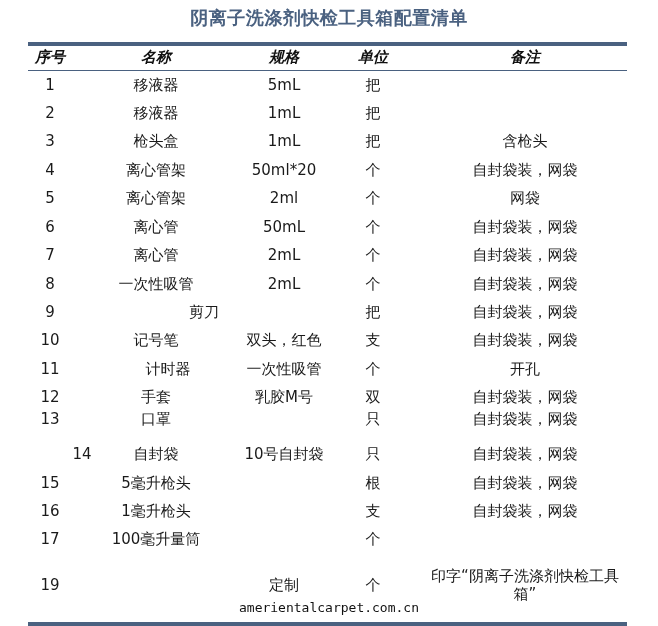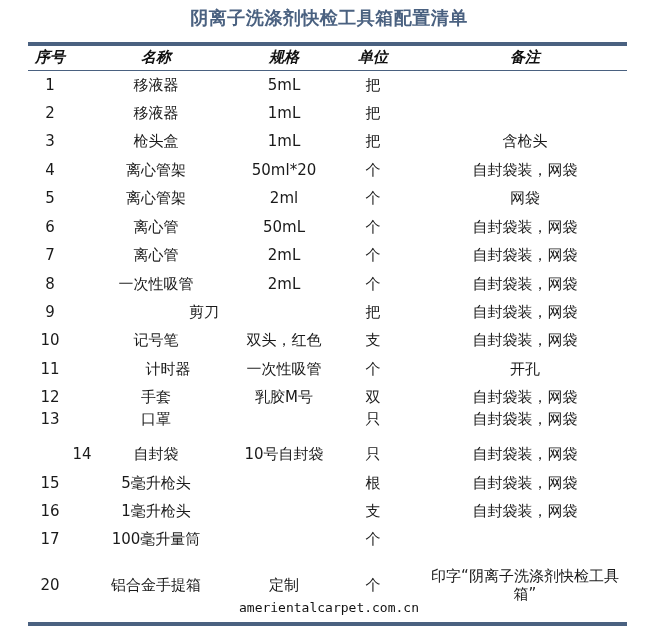--- a/index.html
+++ b/index.html
@@ -148,22 +148,21 @@
       <span style="left: 525px;">自封袋装，网袋</span>
     </div>
     <div class="row" style="top: 454px;">
       <span style="left: 50px;">17</span>
       <span style="left: 156px;">100毫升量筒</span>
       <span style="left: 284px;"></span>
       <span style="left: 373px;">个</span>
       <span style="left: 525px;"></span>
     </div>
     <div class="row" style="top: 490px; height: 48px;">
-      <span style="left: 50px;">20</span>
-      <span style="left: 156px;">铝合金手提箱</span>
+      <span style="left: 50px;">19</span>
       <span style="left: 284px;">定制</span>
       <span style="left: 373px;">个</span>
       <span class="note-wrap" style="left: 525px;">印字“阴离子洗涤剂快检工具箱”</span>
     </div>
   </div>
 
 <div class="watermark">amerientalcarpet.com.cn</div>
 <div class="rule-bottom"></div>
 
 </body></html>

